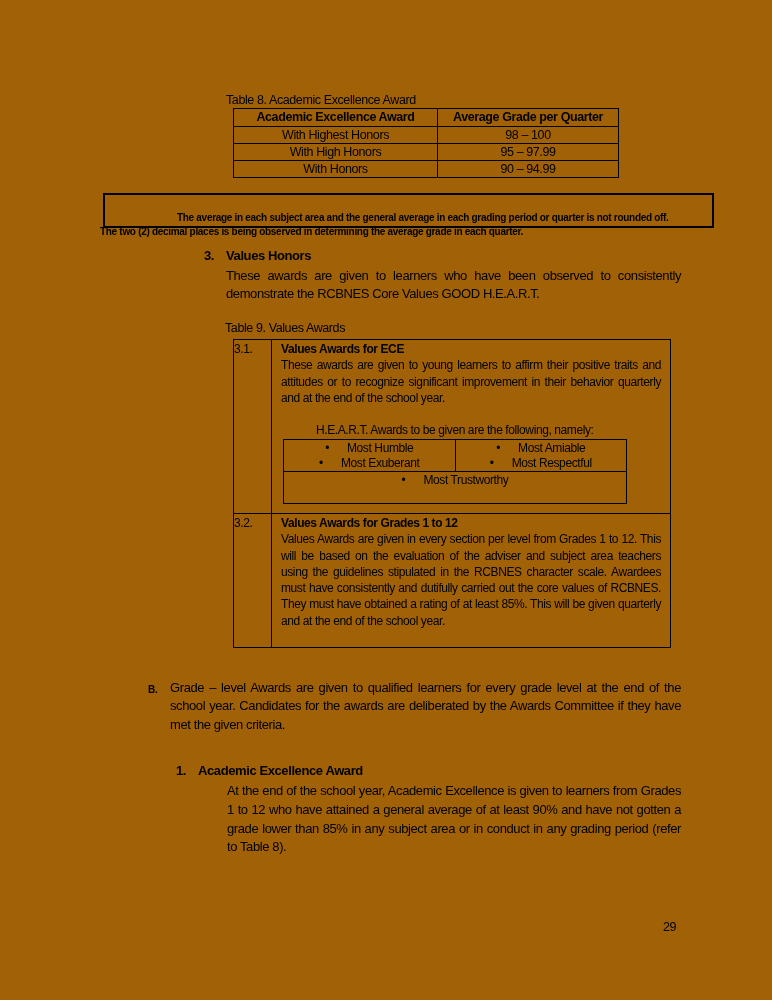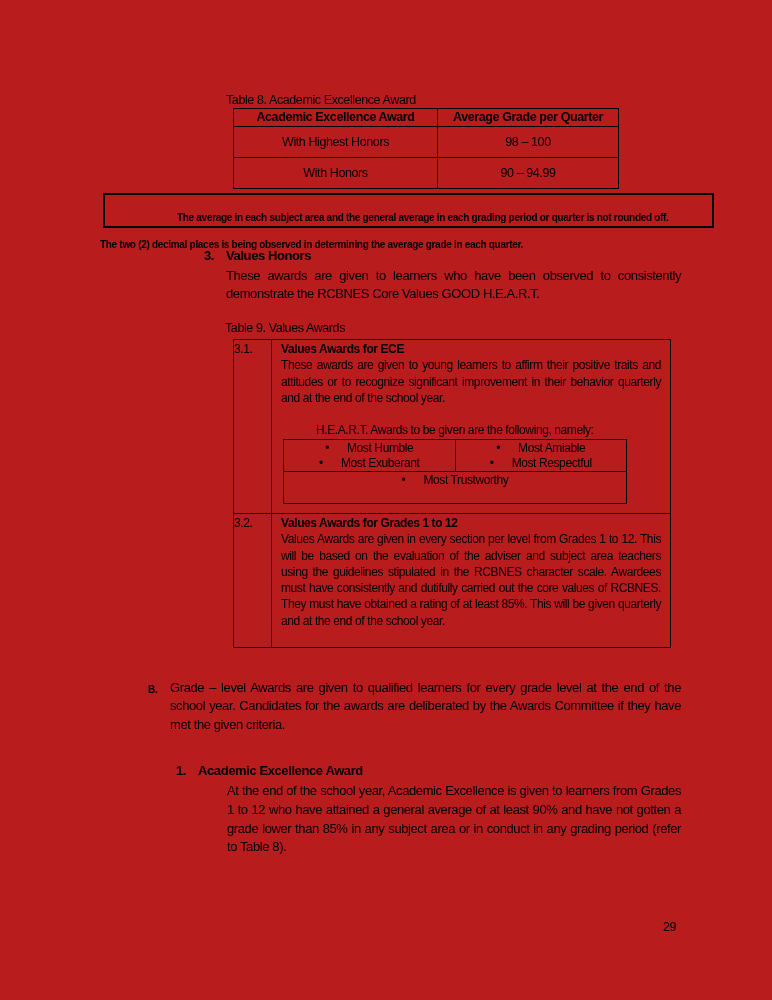--- a/index.html
+++ b/index.html
@@ -1,36 +1,36 @@
 <!DOCTYPE html>
 <html><head>
 <meta charset="utf-8">
 <style>
   *{margin:0;padding:0;box-sizing:border-box;}
   html,body{background:#ffffff;}
-  .page{position:relative;width:772px;height:1000px;background:#b91c1c;color:#000;
+  .page{position:relative;width:772px;height:1000px;background:#a16207;color:#000;
         font-family:"Liberation Sans","DejaVu Sans",sans-serif;letter-spacing:-0.4px;overflow:hidden;}
   b{font-weight:normal;}
 
   .caption{position:absolute;font-size:12.5px;}
   #t8cap{left:226px;top:93px;}
   #t9cap{left:225px;top:321px;}
 
   table{border-collapse:collapse;}
   .t8{position:absolute;left:233px;top:108px;font-size:12.5px;table-layout:fixed;}
   .t8 th,.t8 td{border:1px solid #000;text-align:center;vertical-align:middle;padding:0;line-height:15px;}
   .t8 th{height:18px;font-weight:bold;}
-  .t8 td{height:31px;}
+  .t8 td{height:17px;}
   .t8 .c1{width:204px;}
   .t8 .c2{width:181px;}
 
   .note{position:absolute;left:103px;top:193px;width:611px;height:35px;border:2px solid #000;
         font-weight:bold;font-size:10px;letter-spacing:-0.3px;line-height:14px;padding-top:16px;}
   .note .l1{margin-left:72px;white-space:nowrap;}
-  .note .l2{margin-left:-5px;white-space:nowrap;margin-top:13px;}
+  .note .l2{margin-left:-5px;white-space:nowrap;}
 
   .sec{position:absolute;font-size:13px;}
   .sec-head{display:flex;font-weight:bold;}
   .sec-head .num{width:22px;flex:none;}
 
   #sec3{left:204px;top:248px;width:477px;}
   #sec3 .para{margin-left:22px;width:455px;margin-top:4px;text-align:justify;line-height:18.4px;}
 
   .t9{position:absolute;left:233px;top:339px;width:438px;font-size:12px;line-height:16.3px;table-layout:fixed;}
   .t9 > tbody > tr > td{border:1px solid #000;vertical-align:top;}
@@ -65,20 +65,24 @@
   <div class="caption" id="t8cap">Table 8. Academic Excellence Award</div>
   <table class="t8">
     <tbody>
       <tr>
         <th class="c1">Academic Excellence Award</th>
         <th class="c2">Average Grade per Quarter</th>
       </tr>
       <tr>
         <td>With Highest Honors</td>
         <td>98 – 100</td>
+      </tr>
+      <tr>
+        <td>With High Honors</td>
+        <td>95 – 97.99</td>
       </tr>
       <tr>
         <td>With Honors</td>
         <td>90 – 94.99</td>
       </tr>
     </tbody>
   </table>
 
   <div class="note">
     <div class="l1">The average in each subject area and the general average in each grading period or quarter is not rounded off.</div>

